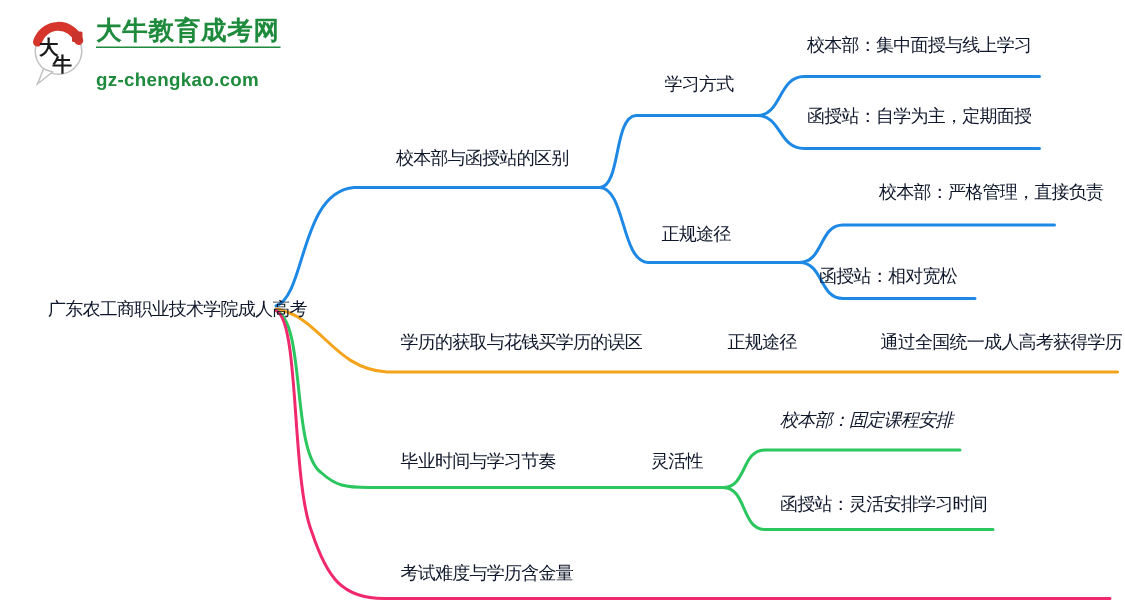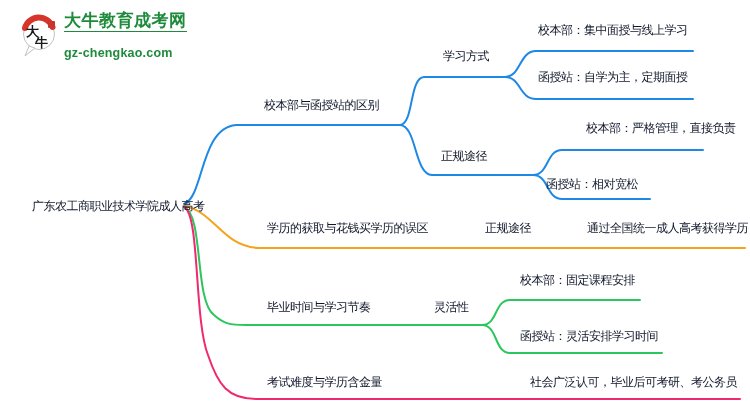--- a/index.html
+++ b/index.html
@@ -85,20 +85,19 @@
   <span class="label" style="left:441px; top:156px;">正规途径</span>
   <span class="label" style="left:550px; top:128px;margin-left:36px;">校本部：严格管理，直接负责</span>
   <span class="label" style="left:546px; top:184px;">函授站：相对宽松</span>
 
   <span class="label" style="left:267px; top:228px;">学历的获取与花钱买学历的误区</span>
   <span class="label" style="left:485px; top:228px;">正规途径</span>
   <span class="label" style="left:587px; top:228px;">通过全国统一成人高考获得学历</span>
 
   <span class="label" style="left:267px; top:307px;">毕业时间与学习节奏</span>
   <span class="label" style="left:434px; top:307px;">灵活性</span>
-  <span class="label" style="left:520px; top:280px;">校本部：固定课程安排</span>
+  <span class="label" style="left:520px; top:280px;font-style:italic;">校本部：固定课程安排</span>
   <span class="label" style="left:520px; top:336px;">函授站：灵活安排学习时间</span>
 
   <span class="label" style="left:267px; top:382px;">考试难度与学历含金量</span>
   <span class="label" style="left:432px; top:382px;margin-top:37px;">含金量</span>
-  <span class="label" style="left:530px; top:382px;">社会广泛认可，毕业后可考研、考公务员</span>
 
 </div>
 
 </body></html>

